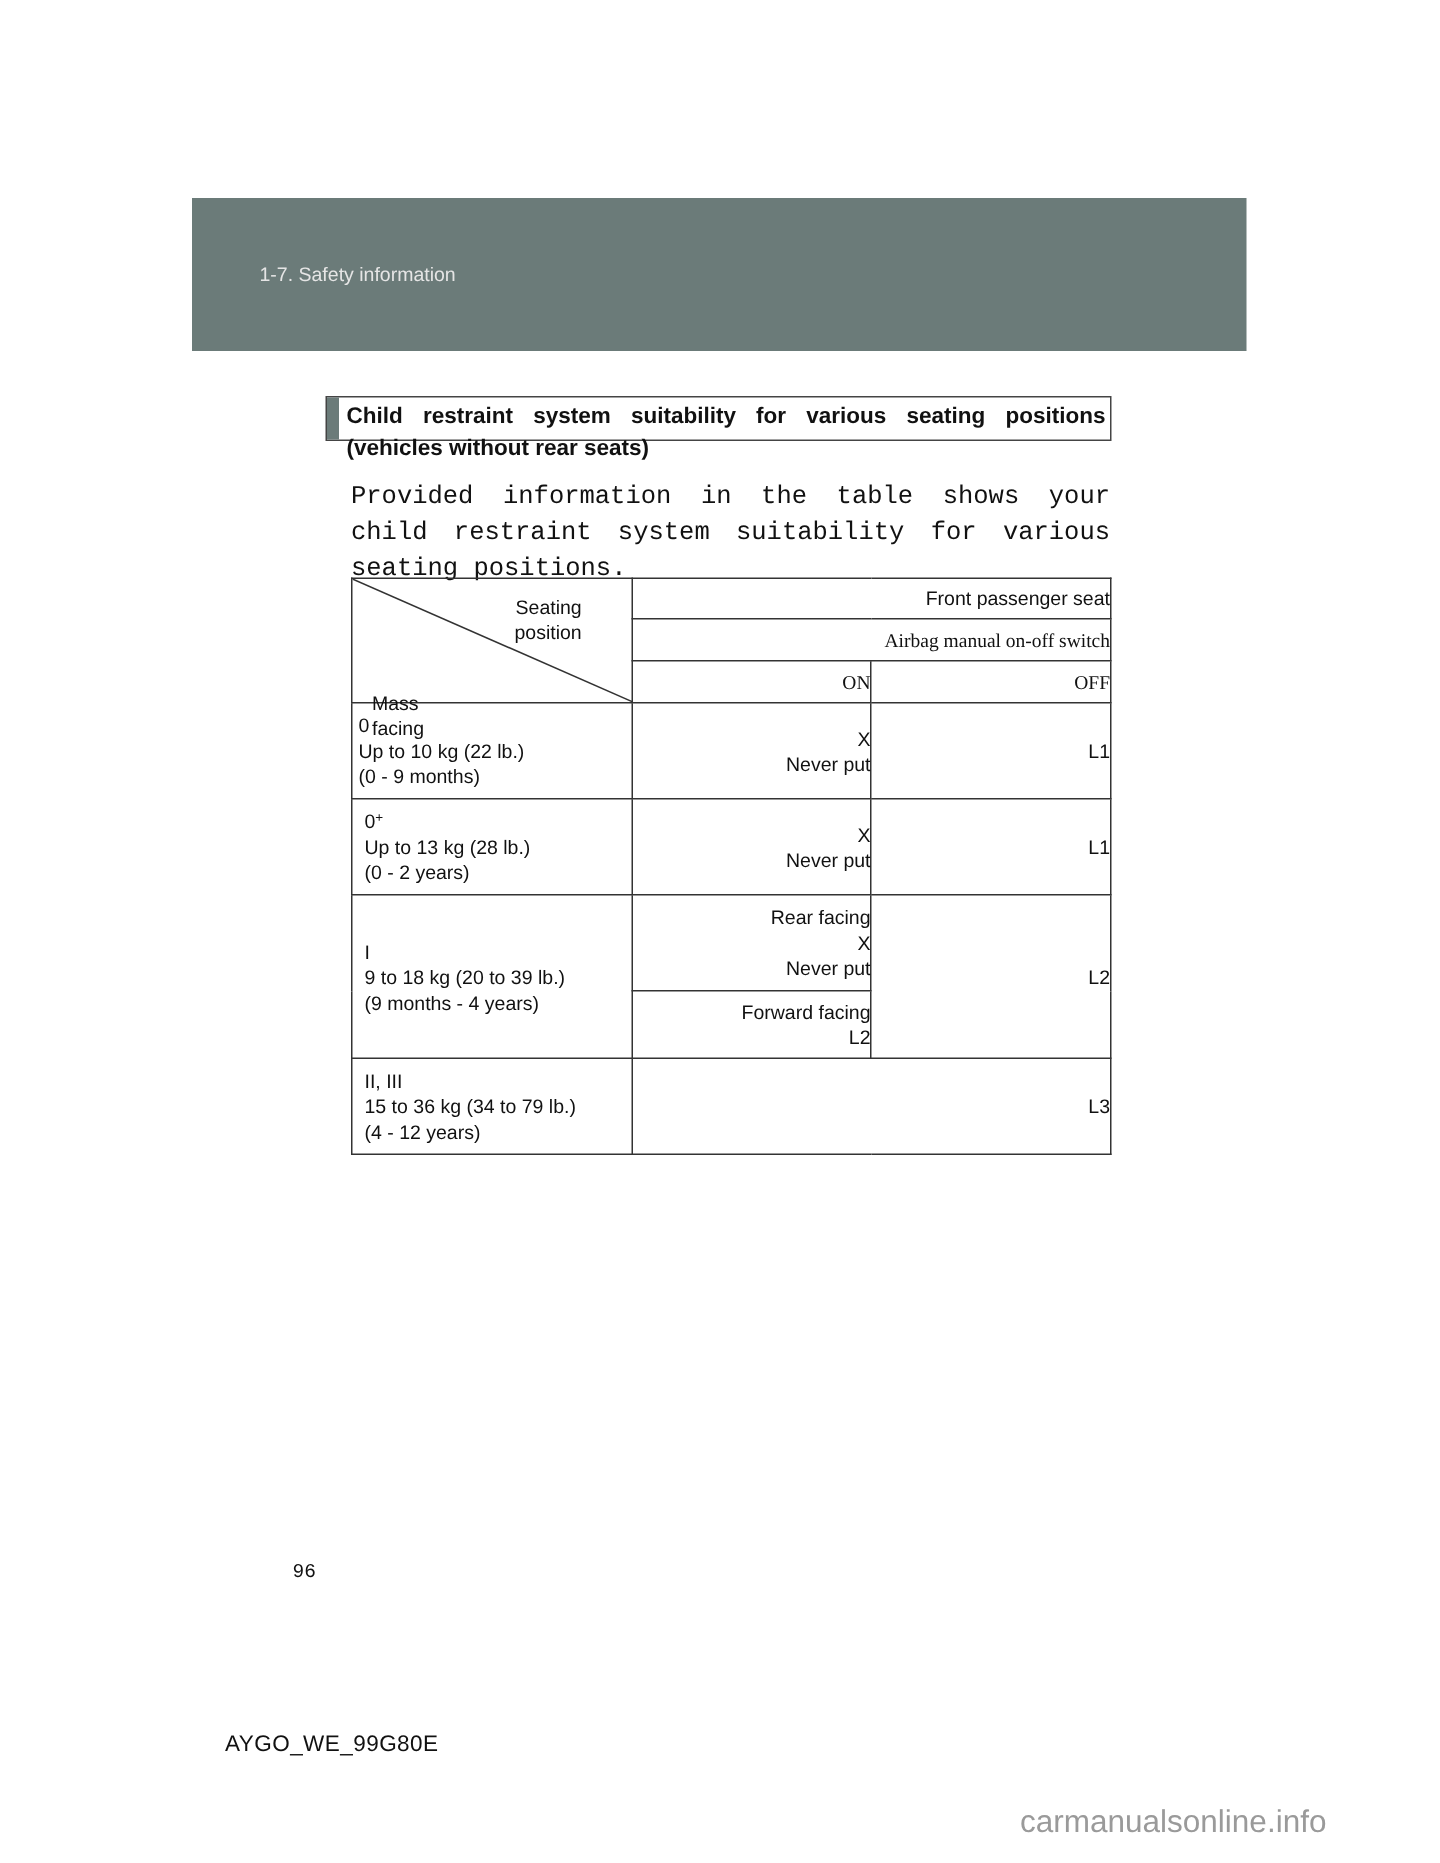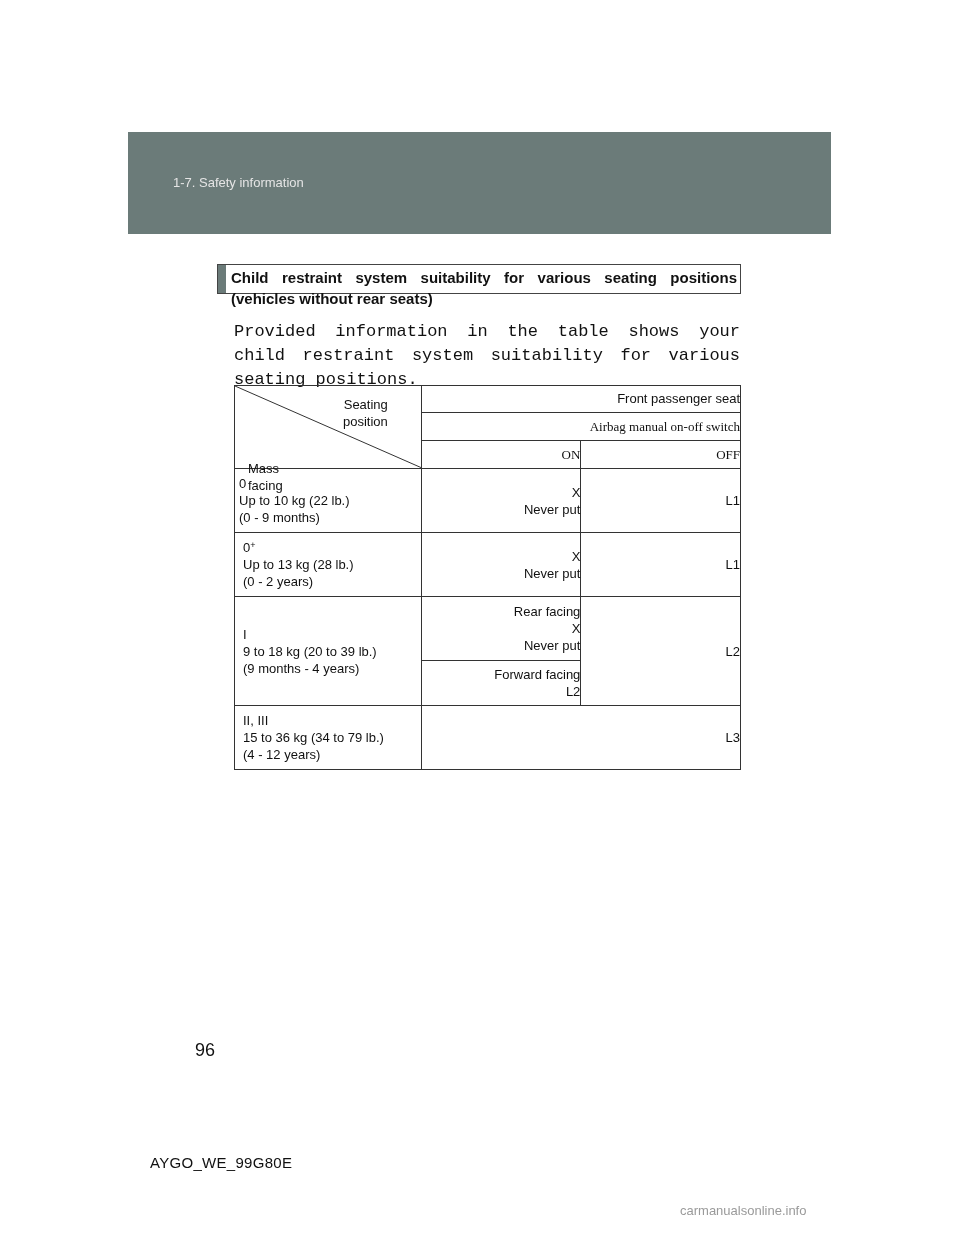--- a/index.html
+++ b/index.html
@@ -44,23 +44,23 @@
   .diag .seat { position: absolute; left: 108px; top: 10px; text-align: right; }
   .diag .mass { position: absolute; left: 13px; top: 42px; margin-top: 32px; }
   .row-h { height: 26px; }
   .row-h2 { height: 27px; font-family: Liberation Serif, serif; }
   .r0 { height: 64px; }
   .r0p { height: 64px; }
   .r1a { height: 64px; }
   .r1b { height: 45px; }
   .r23 { height: 64px; margin-left: 30px; }
   .sup { font-size: 9px; vertical-align: top; position: relative; top: -2px; }
-  .page-num { position: absolute; left: 195px; top: 1040px; font-size: 18px; }
+  .page-num { position: absolute; left: 195px; top: 1040px; font-size: 13px; font-family: Liberation Mono, monospace; }
   .doc-code { position: absolute; left: 150px; top: 1154px; font-size: 15px; letter-spacing: 0.3px; }
-  .watermark { position: absolute; left: 680px; top: 1203px; font-size: 13px; color: #9a9a9a; }
+  .watermark { position: absolute; left: 680px; top: 1203px; font-size: 21px; color: #9a9a9a; }
 </style>
 </head>
 <body>
 
 <div class="header-band">
   <span class="section-label">1-7. Safety information</span>
 </div>
 
 <div class="heading-box">
   <div class="bar"></div>

